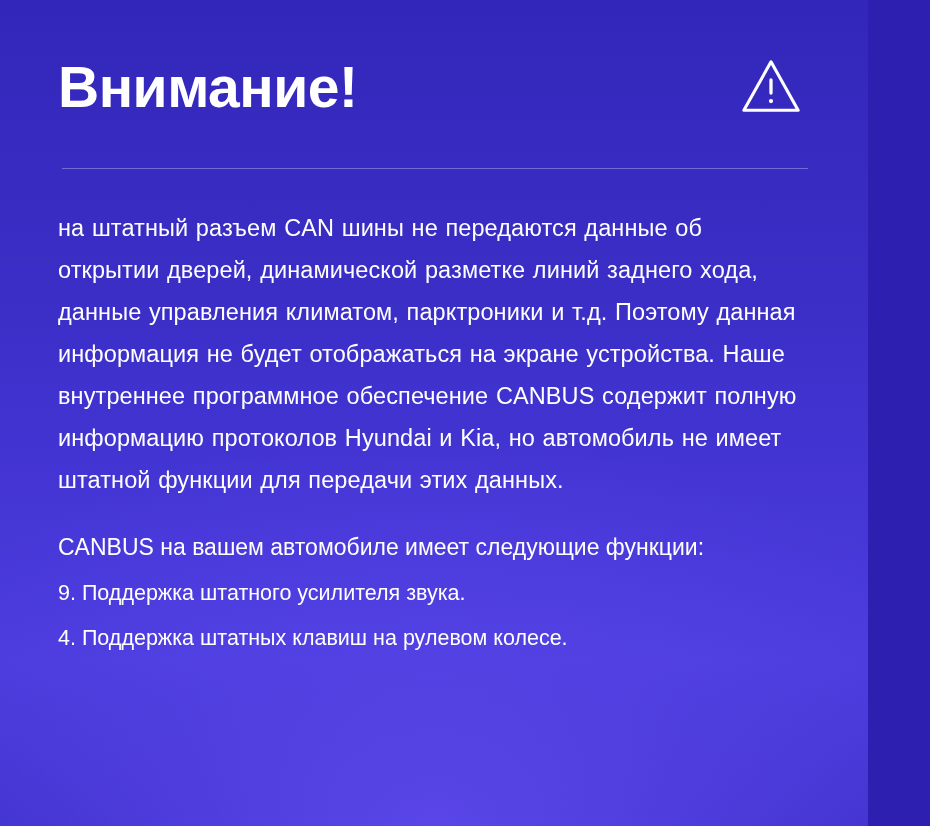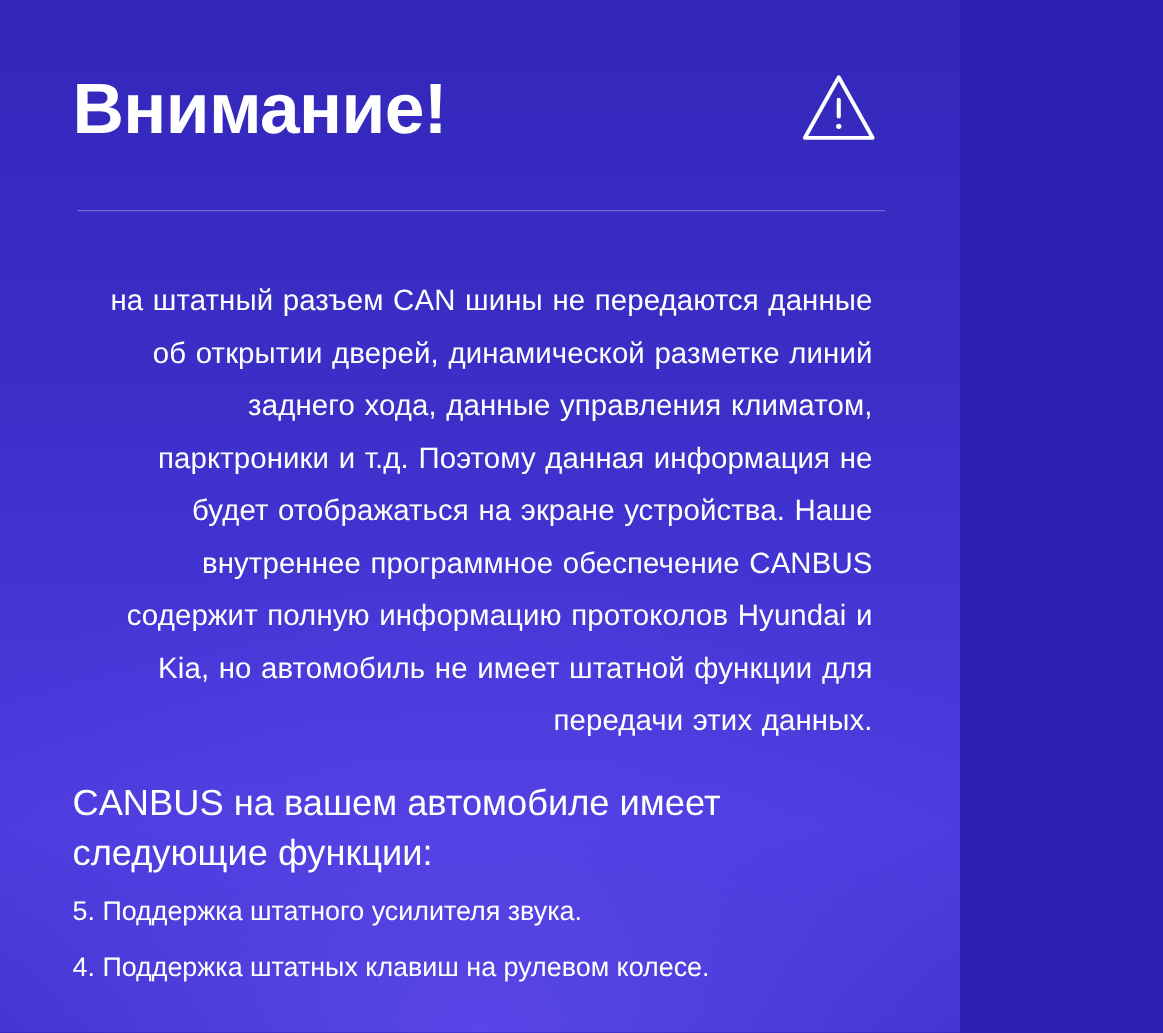--- a/index.html
+++ b/index.html
@@ -8,21 +8,21 @@
   }
   body {
     width: 930px;
     height: 826px;
     font-family: "Liberation Sans", sans-serif;
     background: #2d1fb0;
     overflow: hidden;
   }
   .page {
     position: relative;
-    width: 768px;
+    width: 868px;
     height: 826px;
     box-sizing: border-box;
     background:
       radial-gradient(ellipse 120% 80% at 50% 100%, #5a46e8 0%, rgba(90,70,232,0) 60%),
       linear-gradient(180deg, #3226ba 0%, #3a2ec6 35%, #4536d6 62%, #4a3bdd 80%, #3b2fc8 100%);
     padding: 0 58px;
     color: #ffffff;
   }
   .header {
     position: relative;
@@ -51,28 +51,28 @@
     background: rgba(255,255,255,0.30);
     margin: 0 2px 0 4px;
   }
   .body-block {
     padding-top: 38px;
   }
   .para {
     font-size: 23.5px;
     line-height: 42px;
     letter-spacing: 0.1px;
-    margin: 12px;
+    margin: 0;
     color: #ffffff;
     font-weight: 500;
-    text-align: right;
+    text-align: left;
     word-spacing: 1px;
   }
   .sub-head {
-    font-size: 29px;
+    font-size: 23px;
     line-height: 40px;
     margin: 26px 0 0 0;
     color: #ffffff;
     font-weight: 500;
   }
   .list {
     list-style: none;
     margin: 4px 0 0 0;
     padding: 0;
   }
@@ -100,18 +100,18 @@
   </div>
 
   <div class="divider"></div>
 
   <div class="body-block">
     <p class="para">на штатный разъем CAN шины не передаются данные об открытии дверей, динамической разметке линий заднего хода, данные управления климатом, парктроники и т.д. Поэтому данная информация не будет отображаться на экране устройства. Наше внутреннее программное обеспечение CANBUS содержит полную информацию протоколов Hyundai и Kia, но автомобиль не имеет штатной функции для передачи этих данных.</p>
 
     <p class="sub-head">CANBUS на вашем автомобиле имеет следующие функции:</p>
 
     <ul class="list">
-      <li>5. Поддержка штатного усилителя звука.</li>
+      <li>9. Поддержка штатного усилителя звука.</li>
       <li>4. Поддержка штатных клавиш на рулевом колесе.</li>
     </ul>
   </div>
 
 </div>
 
 </body></html>

